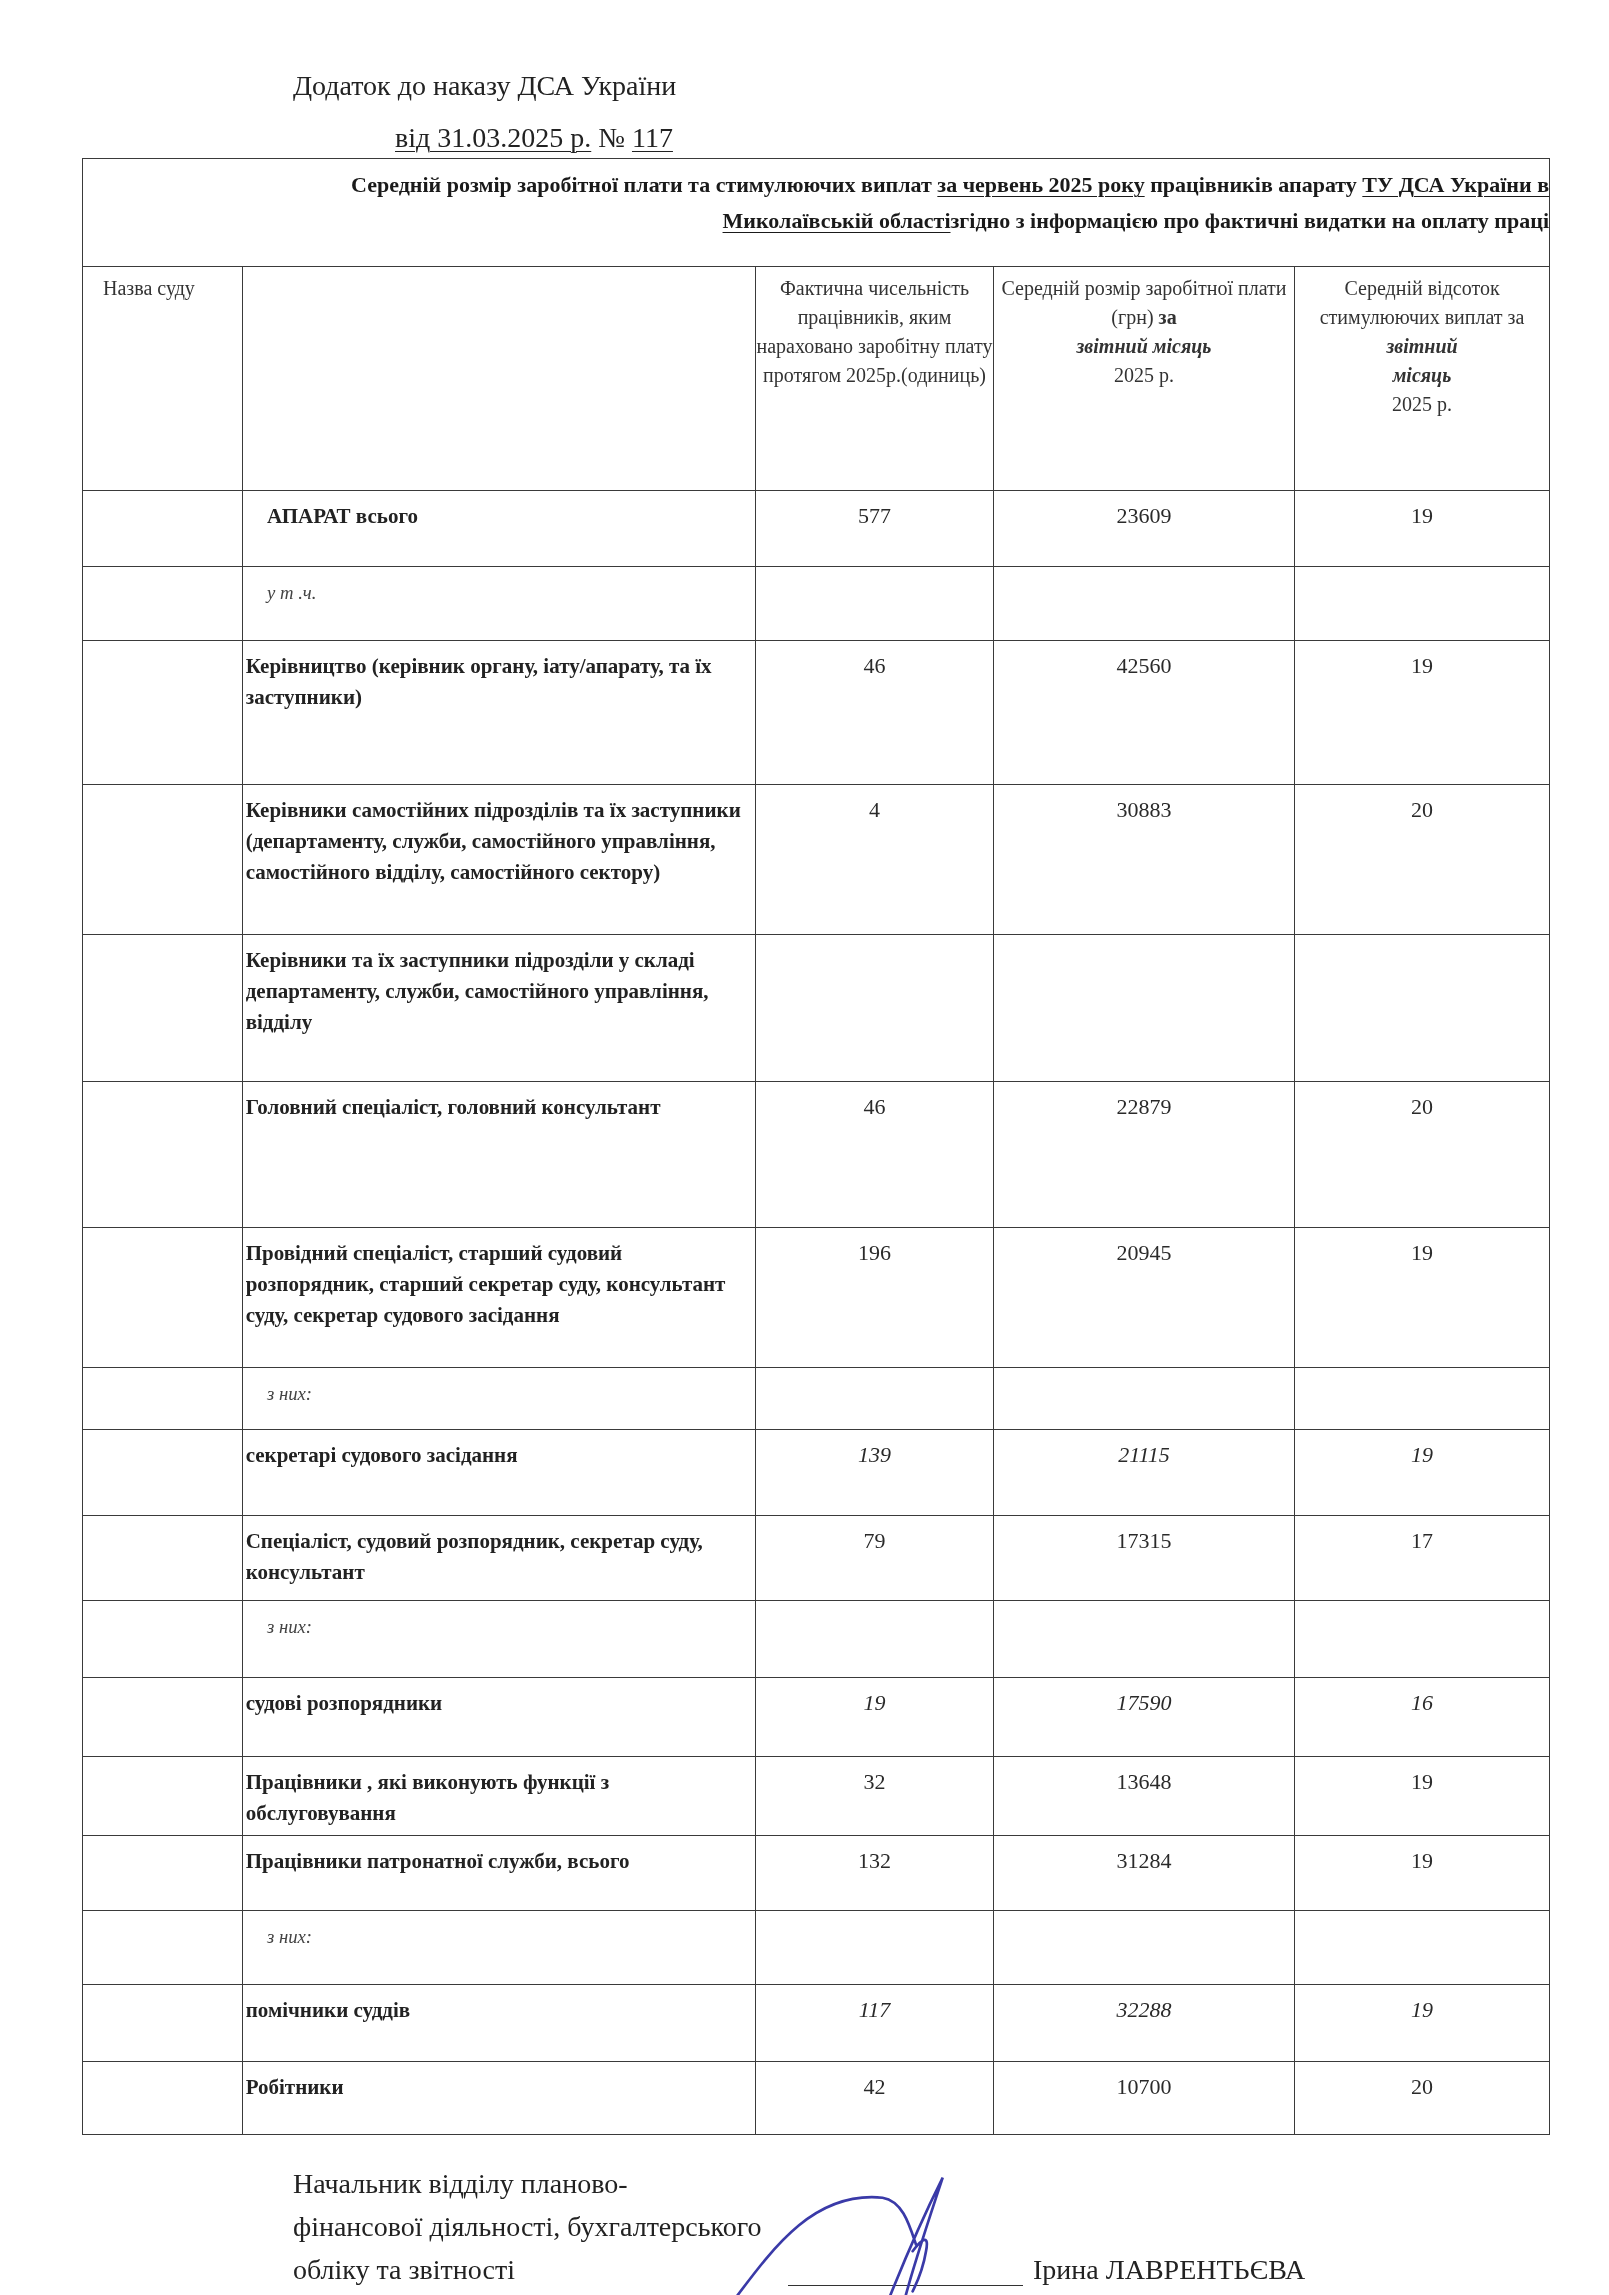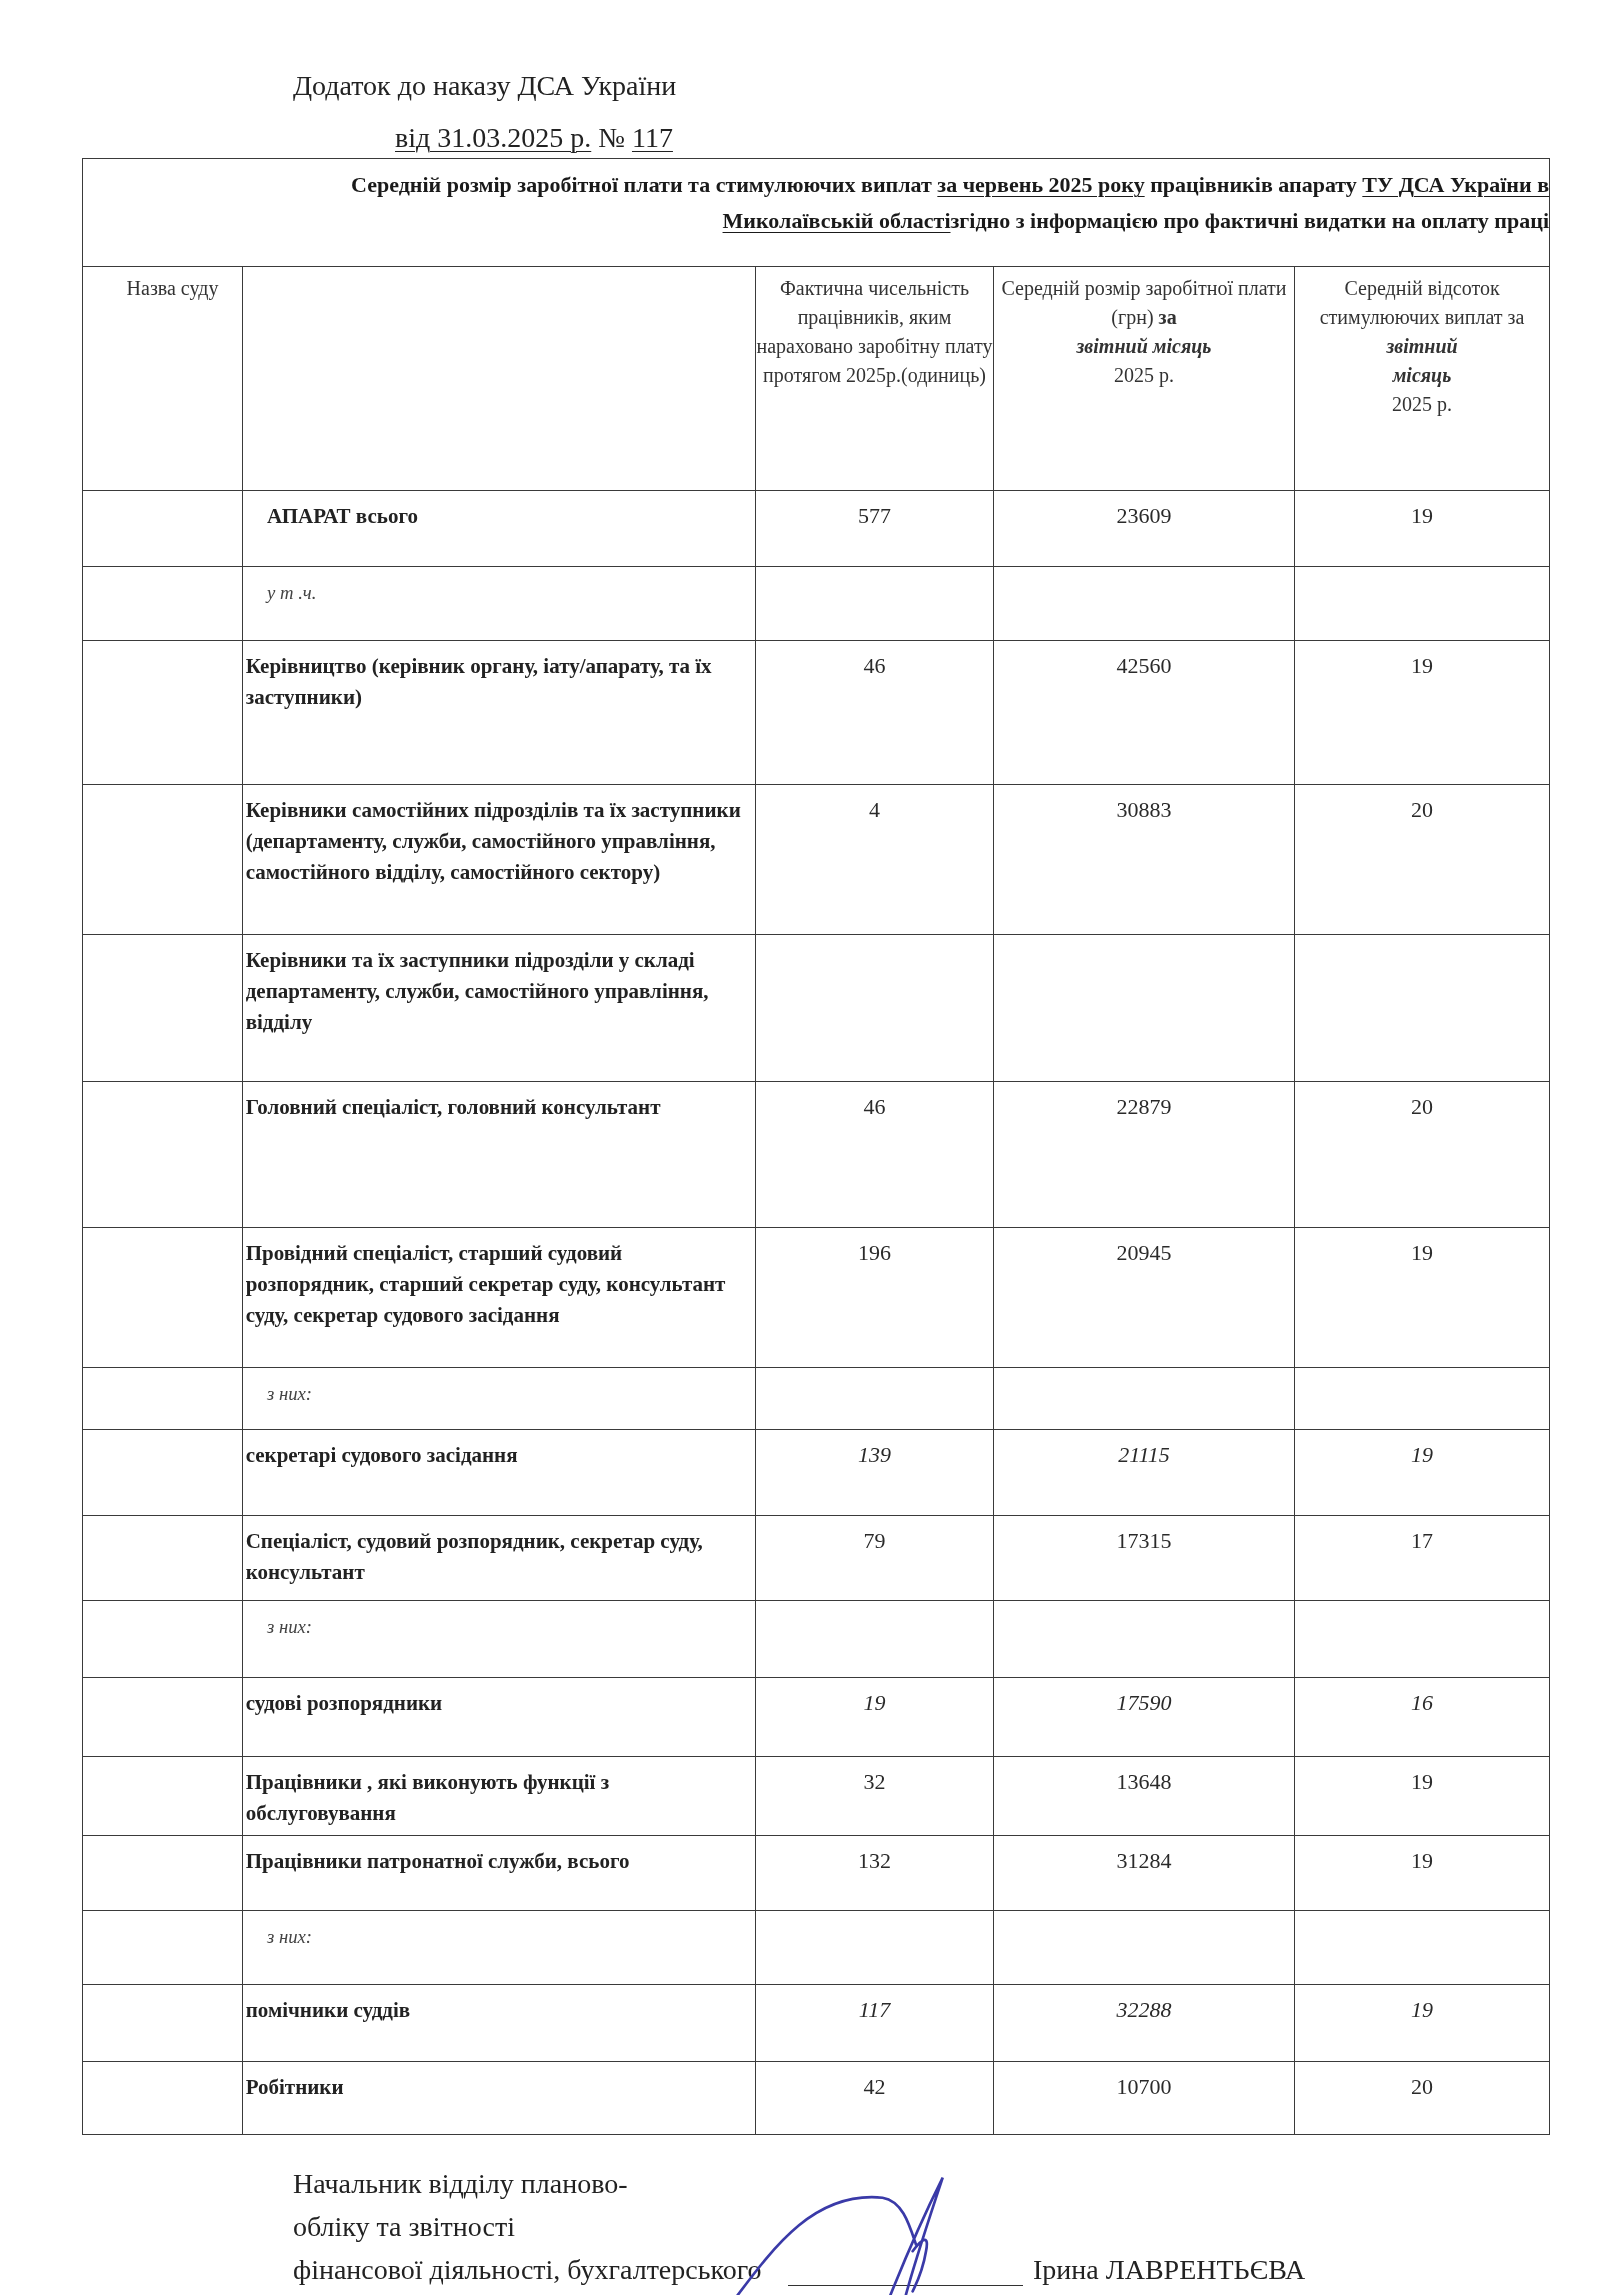--- a/index.html
+++ b/index.html
@@ -20,21 +20,21 @@
     border: 1.3px solid #3a3a3a; vertical-align: top; padding: 0;
     font-family: "Liberation Serif", "DejaVu Serif", serif;
   }
   col.c0 { width: 160px; } col.c1 { width: 513px; } col.c2 { width: 238px; }
   col.c3 { width: 301px; } col.c4 { width: 255px; }
 
   .title-cell { height: 99px; text-align: right; font-weight: bold; font-size: 22px; line-height: 36px; padding-top: 8px !important; }
   .title-cell .line { display: block; }
 
   .hdr-cell { height: 216px; font-size: 20px; line-height: 29px; text-align: center; padding-top: 6.7px !important; color: #333; }
-  .hdr-court { text-align: center; padding-left: 20px !important; }
+  .hdr-court { text-align: left; padding-left: 20px !important; }
   .hdr-cell b i, .hdr-cell i b { font-weight: bold; font-style: italic; }
 
   .label-cell { font-size: 21px; line-height: 31px; font-weight: bold; padding: 10.7px 2.7px 0 2.7px !important; color: #222; }
   .label-cell.indent { padding-left: 24px !important; }
   .label-cell.note { font-weight: normal; font-style: italic; font-size: 18.7px; color: #444; }
   .num-cell { text-align: center; font-size: 22px; line-height: 1; padding-top: 14.7px !important; color: #2a2a2a; }
   .num-cell.it { font-style: italic; }
 
   .footer { position: absolute; left: 293px; top: 2162px; font-size: 28px; line-height: 43px; color: #222; }
   .sig-line { position: absolute; left: 788px; top: 2285px; width: 235px; height: 0; border-top: 1.3px solid #333; }
@@ -188,21 +188,21 @@
         <td class="label-cell">Робітники</td>
         <td class="num-cell">42</td>
         <td class="num-cell">10700</td>
         <td class="num-cell">20</td>
       </tr>
     </tbody>
 </table>
 
 <div class="footer">
   <div>Начальник відділу планово-</div>
+  <div>фінансової діяльності, бухгалтерського</div>
   <div>обліку та звітності</div>
-  <div>фінансової діяльності, бухгалтерського</div>
 </div>
 <div class="sig-line"></div>
 <svg class="signature" viewBox="0 0 420 190">
   <path id="sig-path" d="M20 190 C 80 110, 140 30, 240 40 C 270 45, 280 80, 290 110 M 250 190 C 270 140, 300 70, 330 10 C 310 70, 290 130, 275 185 M 285 120 C 300 100, 310 95, 305 120 C 300 150, 290 170, 285 180" fill="none" stroke-width="4" stroke-linecap="round" stroke="#3a3aa8"></path>
 </svg>
 <div class="signer">Ірина ЛАВРЕНТЬЄВА</div>
 
 
 </body></html>

